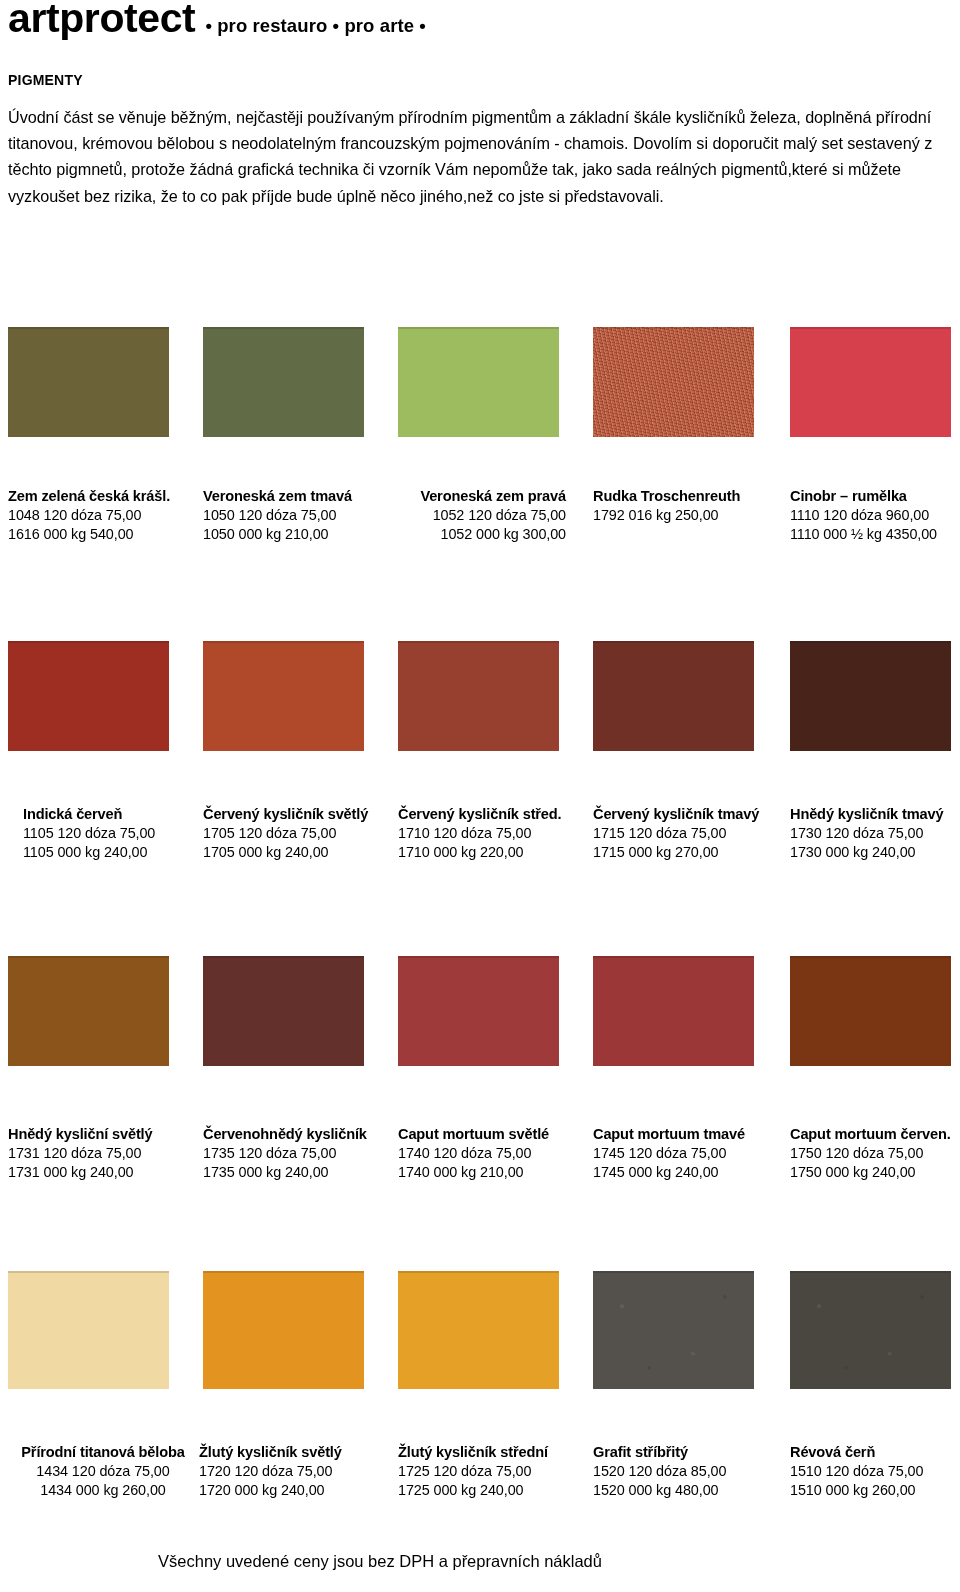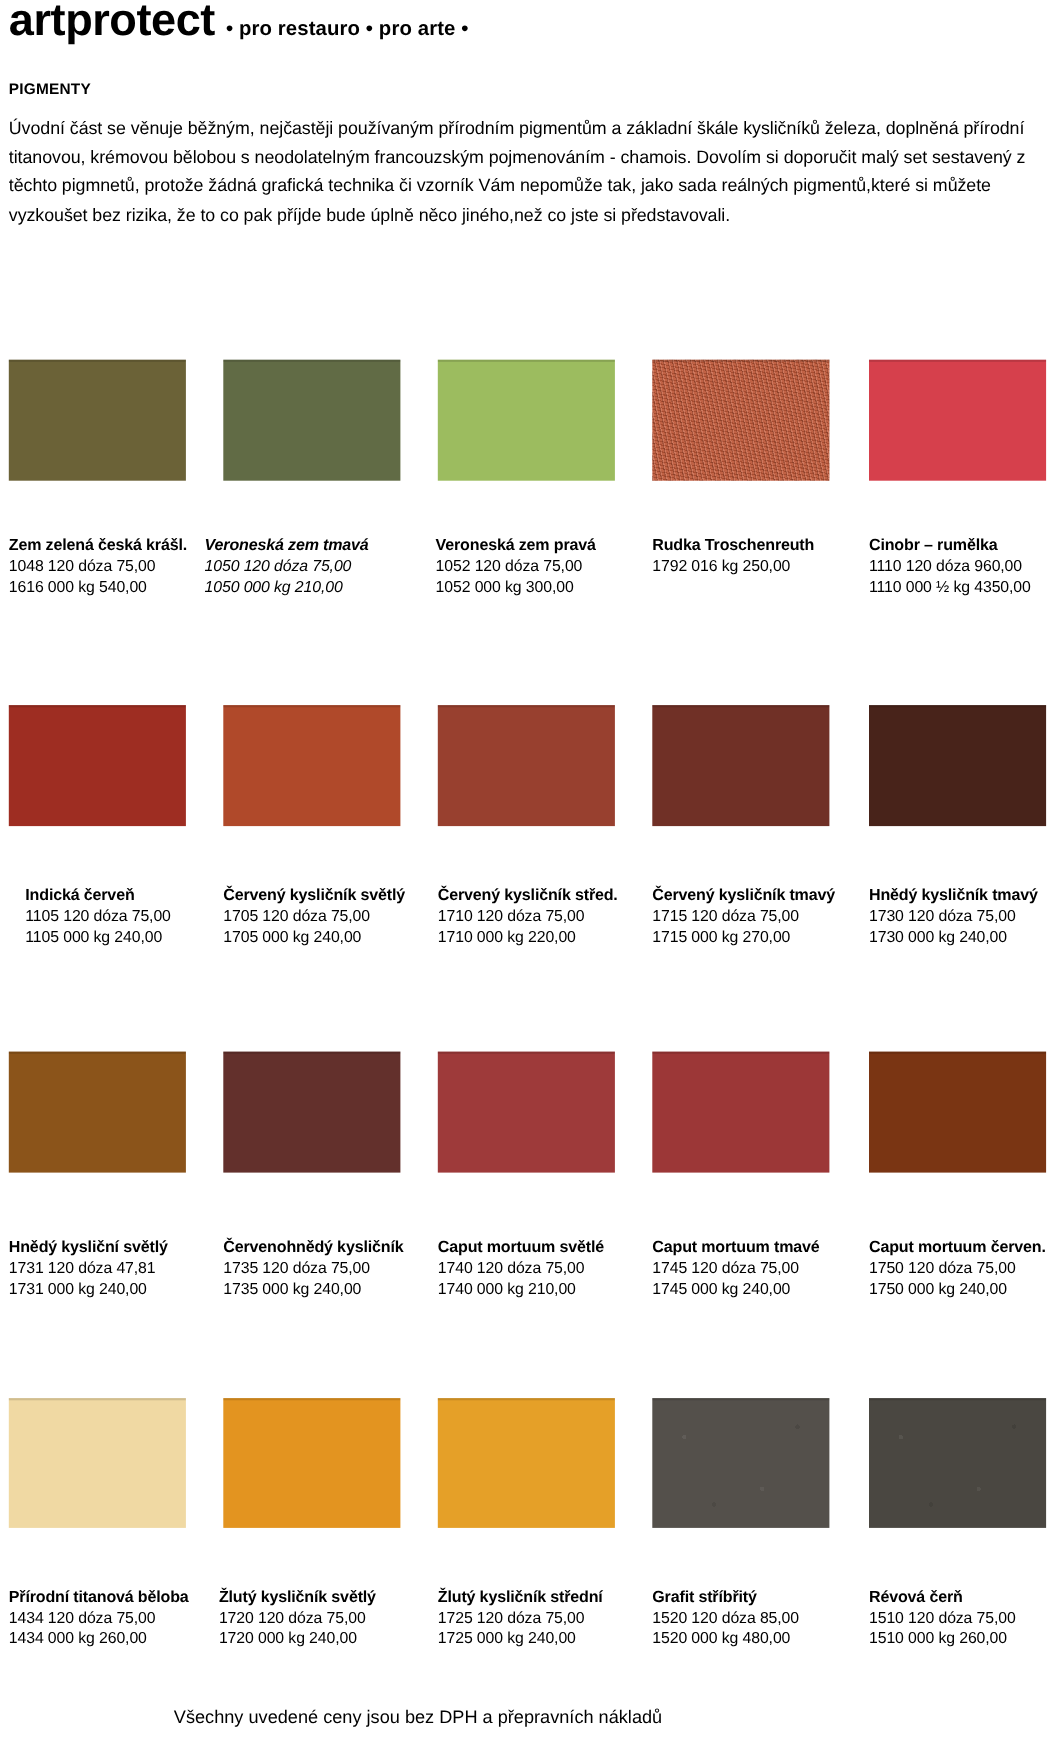--- a/index.html
+++ b/index.html
@@ -159,26 +159,26 @@
       <div class="cell" style="left: 790px;">
         <div class="swatch" style="background: rgb(214, 64, 76);"></div>
       </div>
     </div>
     <div class="grid-row" style="top: 487px;">
       <div class="label-block" style="left: 8px;">
         <div class="pig-name">Zem zelená česká krášl.</div>
         <div class="pig-line">1048 120   dóza  75,00</div>
         <div class="pig-line">1616 000   kg    540,00</div>
       </div>
-      <div class="label-block" style="left: 186px; font-style: italic;">
+      <div class="label-block" style="left: 203px;">
         <div class="pig-name">Veroneská zem tmavá</div>
         <div class="pig-line">1050 120   dóza  75,00</div>
         <div class="pig-line">1050 000   kg   210,00</div>
       </div>
-      <div class="label-block" style="left: 396px;">
+      <div class="label-block" style="left: 376px; text-align: right;">
         <div class="pig-name">Veroneská zem pravá</div>
         <div class="pig-line">1052 120   dóza  75,00</div>
         <div class="pig-line">1052 000   kg   300,00</div>
       </div>
       <div class="label-block" style="left: 593px;">
         <div class="pig-name">Rudka Troschenreuth</div>
         <div class="pig-line">1792 016  kg  250,00</div>
       </div>
       <div class="label-block" style="left: 790px;">
         <div class="pig-name">Cinobr – rumělka</div>
@@ -243,21 +243,21 @@
       <div class="cell" style="left: 593px;">
         <div class="swatch" style="background: rgb(156, 55, 55);"></div>
       </div>
       <div class="cell" style="left: 790px;">
         <div class="swatch" style="background: rgb(122, 53, 19);"></div>
       </div>
     </div>
     <div class="grid-row" style="top: 1125px;">
       <div class="label-block" style="left: 8px;">
         <div class="pig-name">Hnědý kysliční světlý</div>
-        <div class="pig-line">1731 120   dóza   47,81</div>
+        <div class="pig-line">1731 120   dóza   75,00</div>
         <div class="pig-line">1731 000   kg     240,00</div>
       </div>
       <div class="label-block" style="left: 203px;">
         <div class="pig-name">Červenohnědý kysličník</div>
         <div class="pig-line">1735 120  dóza   75,00</div>
         <div class="pig-line">1735 000  kg      240,00</div>
       </div>
       <div class="label-block" style="left: 398px;">
         <div class="pig-name">Caput mortuum světlé</div>
         <div class="pig-line">1740 120  dóza  75,00</div>
@@ -285,21 +285,21 @@
         <div class="swatch tall" style="background: rgb(229, 160, 40);"></div>
       </div>
       <div class="cell" style="left: 593px;">
         <div class="swatch tall speck" style="background: rgb(84, 80, 75);"></div>
       </div>
       <div class="cell" style="left: 790px;">
         <div class="swatch tall speck" style="background: rgb(74, 71, 65);"></div>
       </div>
     </div>
     <div class="grid-row" style="top: 1443px;">
-      <div class="label-block" style="left: 8px;">
+      <div class="label-block" style="left: 8px; text-align: center;">
         <div class="pig-name">Přírodní titanová běloba</div>
         <div class="pig-line">1434 120   dóza     75,00</div>
         <div class="pig-line">1434 000   kg      260,00</div>
       </div>
       <div class="label-block" style="left: 199px;">
         <div class="pig-name">Žlutý kysličník světlý</div>
         <div class="pig-line">1720 120   dóza   75,00</div>
         <div class="pig-line">1720 000   kg    240,00</div>
       </div>
       <div class="label-block" style="left: 398px;">

